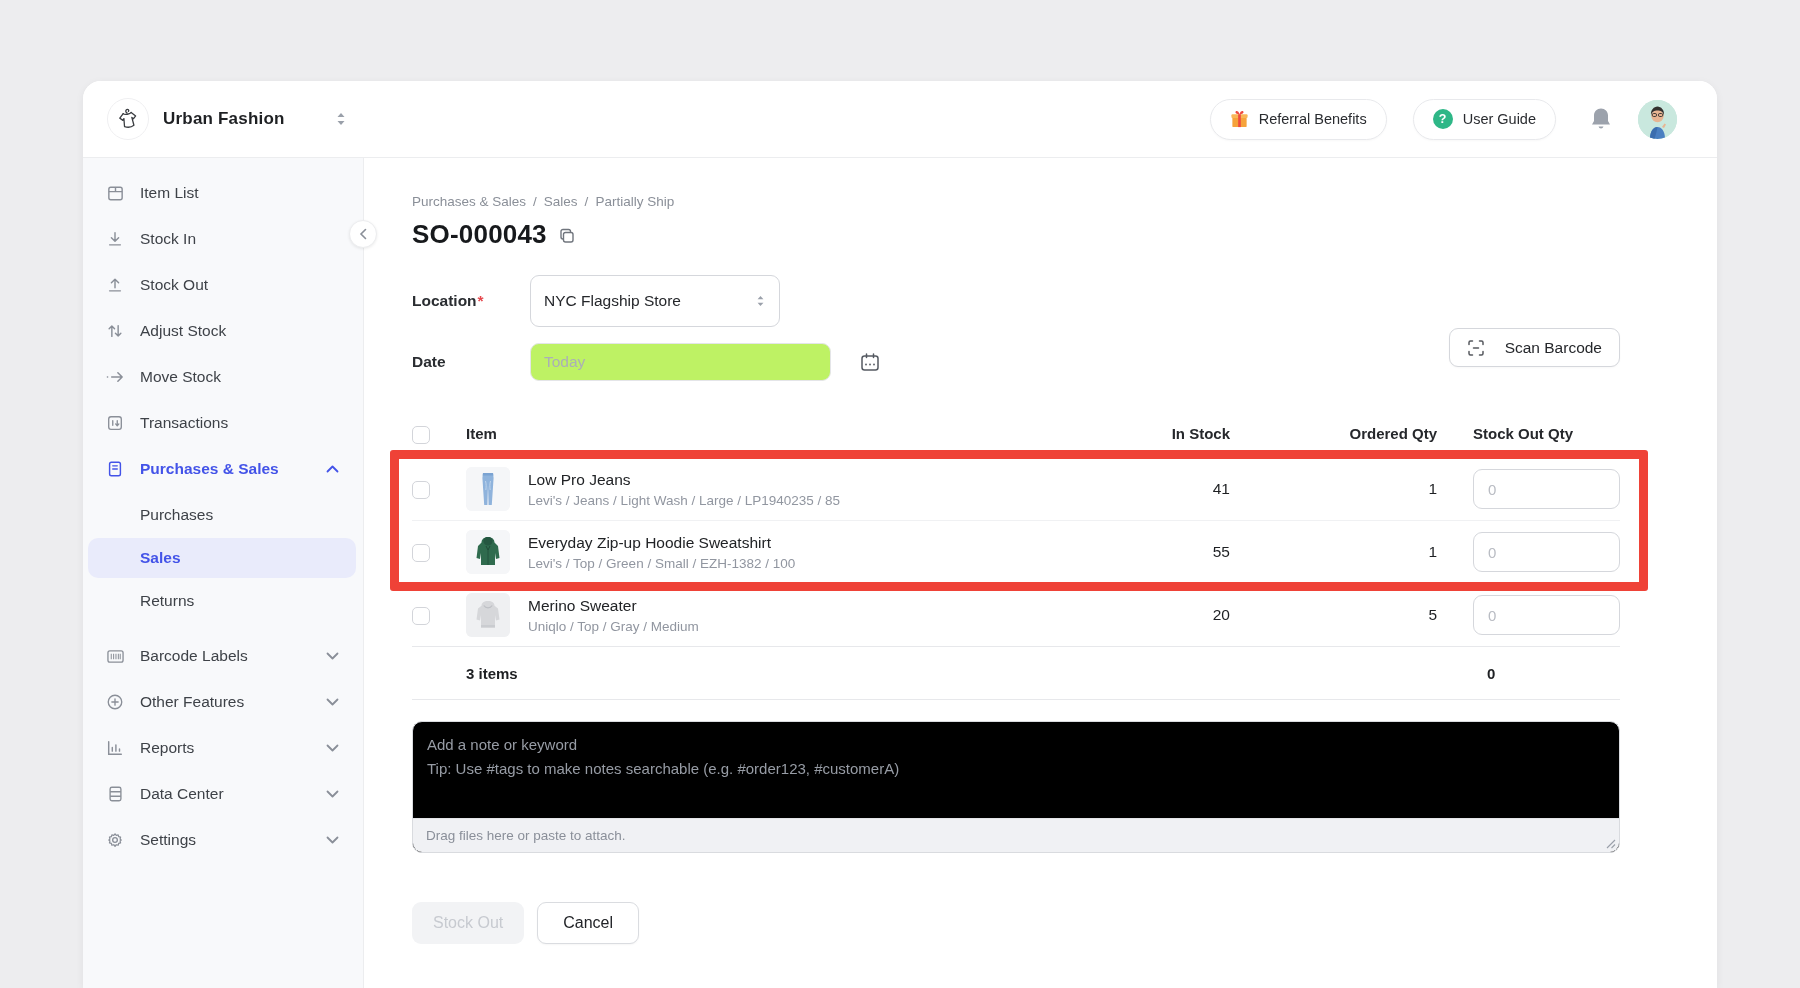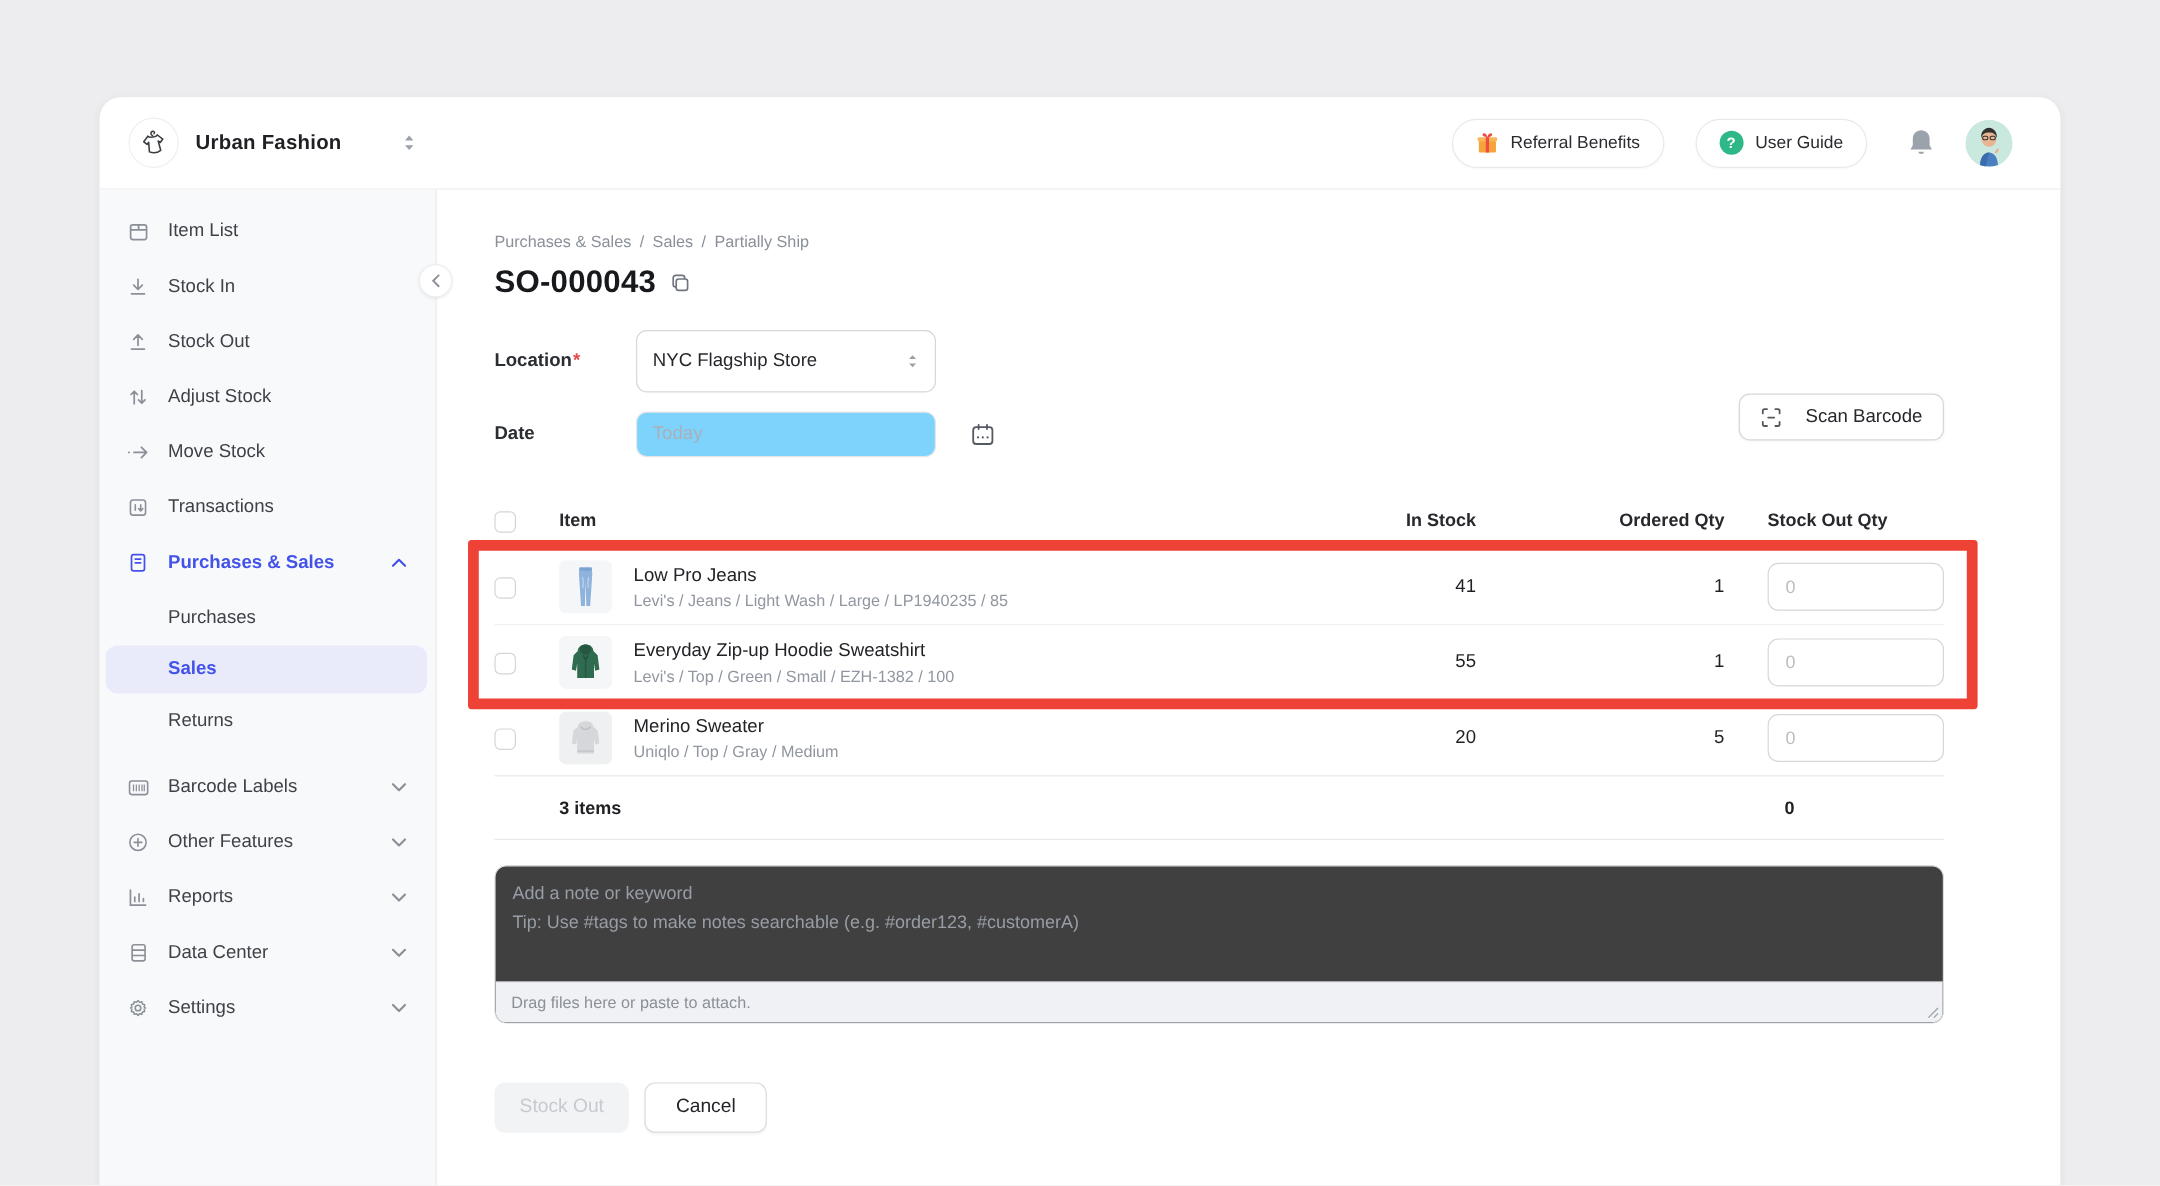--- a/index.html
+++ b/index.html
@@ -80,21 +80,21 @@
   .form-area { margin-top:25px; }
   .form-row { display:flex; align-items:center; margin-bottom:16px; }
   .form-label { width:118px; font-size:15.5px; font-weight:600; color:#2A2D31; }
   .req { color:#E5484D; margin-left:1px; }
   .select-box {
     width:250px; height:52px; border:1px solid #D5D7DC; border-radius:9px; background:#fff;
     display:flex; align-items:center; padding:0 13px; font-size:15.5px; color:#25272B; cursor:pointer;
   }
   .select-caret { margin-left:auto; display:flex; }
   .text-input {
-    width:250px; height:38px; border:1px solid #E4E5E8; border-radius:9px; background:#7dd3fc;
+    width:301px; height:38px; border:1px solid #E4E5E8; border-radius:9px; background:#bef264;
     padding:0 13px; font-size:15.5px; color:#55595F; font-family:inherit; outline:none;
   }
   .text-input::placeholder { color:#ABAFB7; }
   .cal-btn { margin-left:28px; display:flex; cursor:pointer; }
   .scan-btn {
     position:absolute; top:170px; right:97px; height:39px; padding:0 17px;
     border:1px solid #D5D7DC; border-radius:9px; background:#fff; cursor:pointer;
     display:flex; align-items:center; gap:20px; font-size:15.5px; color:#25272B; font-family:inherit;
     box-shadow:0 1px 2px rgba(0,0,0,.03);
   }
@@ -128,21 +128,21 @@
   .qty-input::placeholder { color:#B9BCC3; }
   .annotation-box {
     position:absolute; left:-22px; top:-8px; width:1258px; height:141px;
     border:9px solid #EF4237; border-radius:3px; pointer-events:none; z-index:5;
   }
   .totals-row { height:53px; display:flex; align-items:center; border-bottom:1px solid #E7E8EB; font-size:15px; font-weight:700; color:#1E2023; }
   .totals-row .col-stockout { padding-left:50px; }
   
   .note-box {
     margin-top:21px; height:132px; border:1px solid #D9DBDF; border-radius:10px;
-    display:flex; flex-direction:column; overflow:hidden; position:relative; background:#404040;
+    display:flex; flex-direction:column; overflow:hidden; position:relative; background:#000000;
   }
   .note-text { flex:1; padding:11px 14px; font-size:15px; color:#979CA5; line-height:24px; cursor:text; }
   .note-footer {
     height:34px; flex:0 0 34px; background:#F0F1F4; border-top:1px solid #E3E4E8;
     display:flex; align-items:center; padding:0 13px; font-size:13.5px; color:#8A8F99;
   }
   .resize-handle { position:absolute; right:3px; bottom:3px; cursor:nwse-resize; display:flex; }
   
   .actions { margin-top:49px; display:flex; gap:13px; }
   .btn { height:42px; border-radius:9px; font-size:16px; font-family:inherit; cursor:pointer; }

